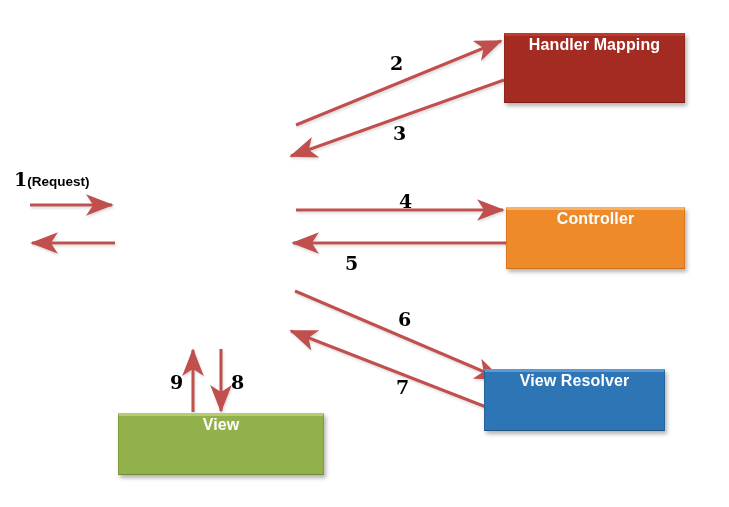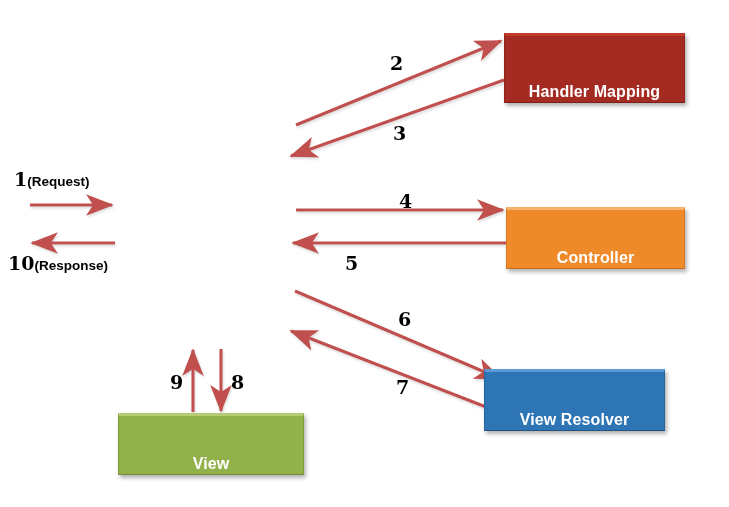--- a/index.html
+++ b/index.html
@@ -19,21 +19,21 @@
     position: absolute;
     left: 0;
     top: 0;
     width: 729px;
     height: 507px;
   }
   .node {
     position: absolute;
     box-sizing: border-box;
     display: flex;
-    align-items: flex-end;
+    align-items: flex-start;
     justify-content: center;
     text-align: center;
     color: #ffffff;
     font-weight: bold;
     line-height: 1.18;
     letter-spacing: 0.1px;
     z-index: 3;
   }
   
   #node-dispatcher {
@@ -89,21 +89,21 @@
     border-left: 1px solid #27639b;
     border-right: 1px solid #27639b;
     border-bottom: 1px solid #20537f;
     font-size: 16px;
     box-shadow: 2px 3px 4px rgba(0,0,0,0.30);
   }
   
   #node-view {
     left: 118px;
     top: 413px;
-    width: 186px;
+    width: 206px;
     height: 62px;
     background: #93b14b;
     border-top: 3px solid #b5cc72;
     border-left: 1px solid #7f9c3d;
     border-right: 1px solid #7f9c3d;
     border-bottom: 1px solid #708c34;
     font-size: 16px;
     box-shadow: 2px 3px 4px rgba(0,0,0,0.30);
   }
   .node-label { pointer-events: none; white-space: pre-line; }
@@ -238,18 +238,14 @@
   <div class="step-label" id="label-8">
     <span class="step-num">8</span>
     <span class="step-text"></span>
   </div>
 
   <div class="step-label" id="label-9">
     <span class="step-num">9</span>
     <span class="step-text"></span>
   </div>
 
-  <div class="step-label" id="label-10">
-    <span class="step-num">10</span>
-    <span class="step-text">(Response)</span>
-  </div>
 
 </div>
 
 </body></html>

